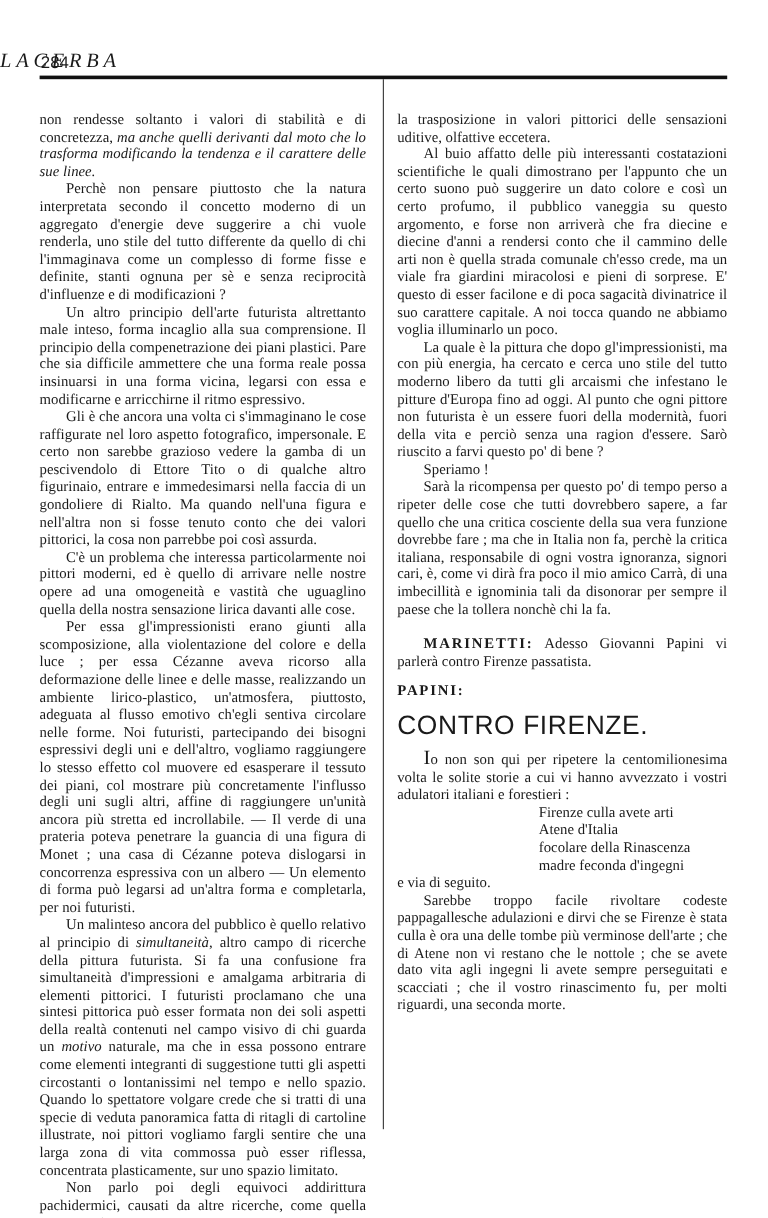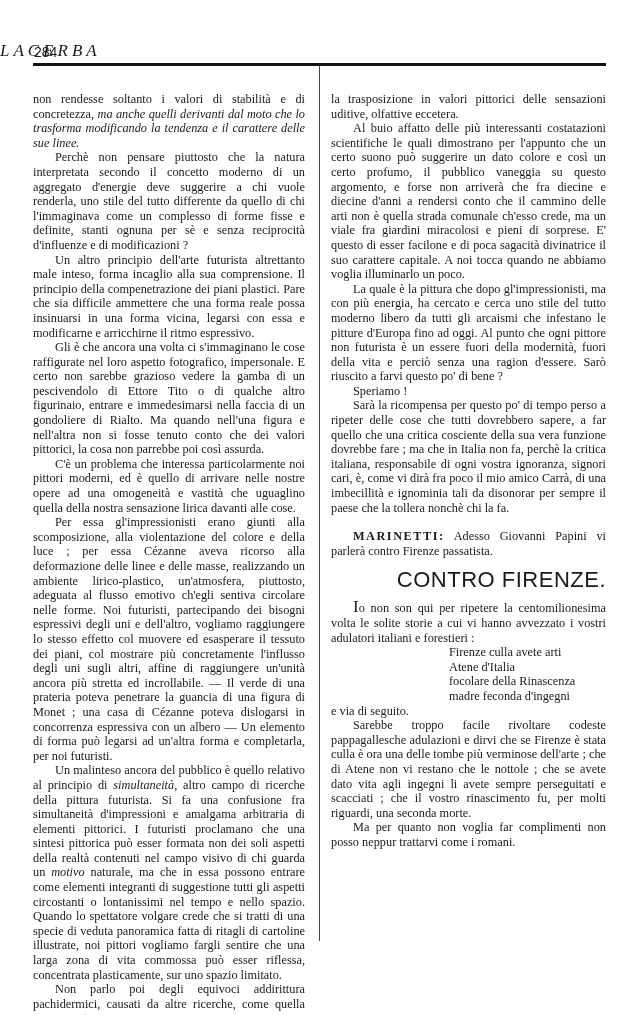--- a/index.html
+++ b/index.html
@@ -13,21 +13,21 @@
   .col-divider { position: absolute; left: 319px; top: 66px; width: 1px; height: 875px; background: #444; }
   .column { position: absolute; top: 92px; font-size: 12.3px; line-height: 14.6px; text-align: justify; }
   .col-left { left: 33px; width: 272px; }
   .col-right { left: 331px; width: 275px; }
   .column p { margin: 0; text-indent: 22px; }
   .column p.noindent { text-indent: 0; }
   .column em { font-style: italic; }
   .speaker-para { margin-top: 14px !important; }
   .speaker { font-weight: bold; letter-spacing: 1.5px; }
   .speaker-heading { margin: 10px 0 0 0; font-weight: bold; letter-spacing: 1.5px; font-size: 12.3px; }
-  .article-title { margin: 8px 0 6px 0; text-align: right; font-family: "Liberation Sans", sans-serif;
+  .article-title { margin: 8px 0 6px 0; text-align: left; font-family: "Liberation Sans", sans-serif;
                    font-size: 22px; letter-spacing: 0.5px; font-weight: normal; line-height: 28px; }
   .dropcap-para::first-letter { font-size: 17px; }
   .verse { margin: 0; padding-left: 118px; text-indent: 0; }
   .verse div { line-height: 14.6px; }
 </style>
 </head>
 <body>
 
 <div class="page-number">284</div>
 <div class="masthead">LACERBA</div>
@@ -45,24 +45,24 @@
   <p>Non parlo poi degli equivoci addirittura pachidermici, causati da altre ricerche, come quella concernente</p>
 </div>
 
 <div class="column col-right">
   <p class="noindent">la trasposizione in valori pittorici delle sensazioni uditive, olfattive eccetera.</p>
   <p>Al buio affatto delle più interessanti costatazioni scientifiche le quali dimostrano per l'appunto che un certo suono può suggerire un dato colore e così un certo profumo, il pubblico vaneggia su questo argomento, e forse non arriverà che fra diecine e diecine d'anni a rendersi conto che il cammino delle arti non è quella strada comunale ch'esso crede, ma un viale fra giardini miracolosi e pieni di sorprese. E' questo di esser facilone e di poca sagacità divinatrice il suo carattere capitale. A noi tocca quando ne abbiamo voglia illuminarlo un poco.</p>
   <p>La quale è la pittura che dopo gl'impressionisti, ma con più energia, ha cercato e cerca uno stile del tutto moderno libero da tutti gli arcaismi che infestano le pitture d'Europa fino ad oggi. Al punto che ogni pittore non futurista è un essere fuori della modernità, fuori della vita e perciò senza una ragion d'essere. Sarò riuscito a farvi questo po' di bene ?</p>
   <p>Speriamo !</p>
   <p>Sarà la ricompensa per questo po' di tempo perso a ripeter delle cose che tutti dovrebbero sapere, a far quello che una critica cosciente della sua vera funzione dovrebbe fare ; ma che in Italia non fa, perchè la critica italiana, responsabile di ogni vostra ignoranza, signori cari, è, come vi dirà fra poco il mio amico Carrà, di una imbecillità e ignominia tali da disonorar per sempre il paese che la tollera nonchè chi la fa.</p>
   <p class="speaker-para"><span class="speaker">MARINETTI:</span><span> Adesso Giovanni Papini vi parlerà contro Firenze passatista.</span></p>
+  <div class="speaker-heading">PAPINI:</div>
   <div class="article-title">CONTRO FIRENZE.</div>
   <p class="dropcap-para">Io non son qui per ripetere la centomilionesima volta le solite storie a cui vi hanno avvezzato i vostri adulatori italiani e forestieri :</p>
   <div class="verse">
     <div>Firenze culla avete arti</div>
     <div>Atene d'Italia</div>
     <div>focolare della Rinascenza</div>
     <div>madre feconda d'ingegni</div>
   </div>
   <p class="noindent">e via di seguito.</p>
   <p>Sarebbe troppo facile rivoltare codeste pappagallesche adulazioni e dirvi che se Firenze è stata culla è ora una delle tombe più verminose dell'arte ; che di Atene non vi restano che le nottole ; che se avete dato vita agli ingegni li avete sempre perseguitati e scacciati ; che il vostro rinascimento fu, per molti riguardi, una seconda morte.</p>
-  <p>Ma per quanto non voglia far complimenti non posso neppur trattarvi come i romani.</p>
 </div>
 
 </body></html>

